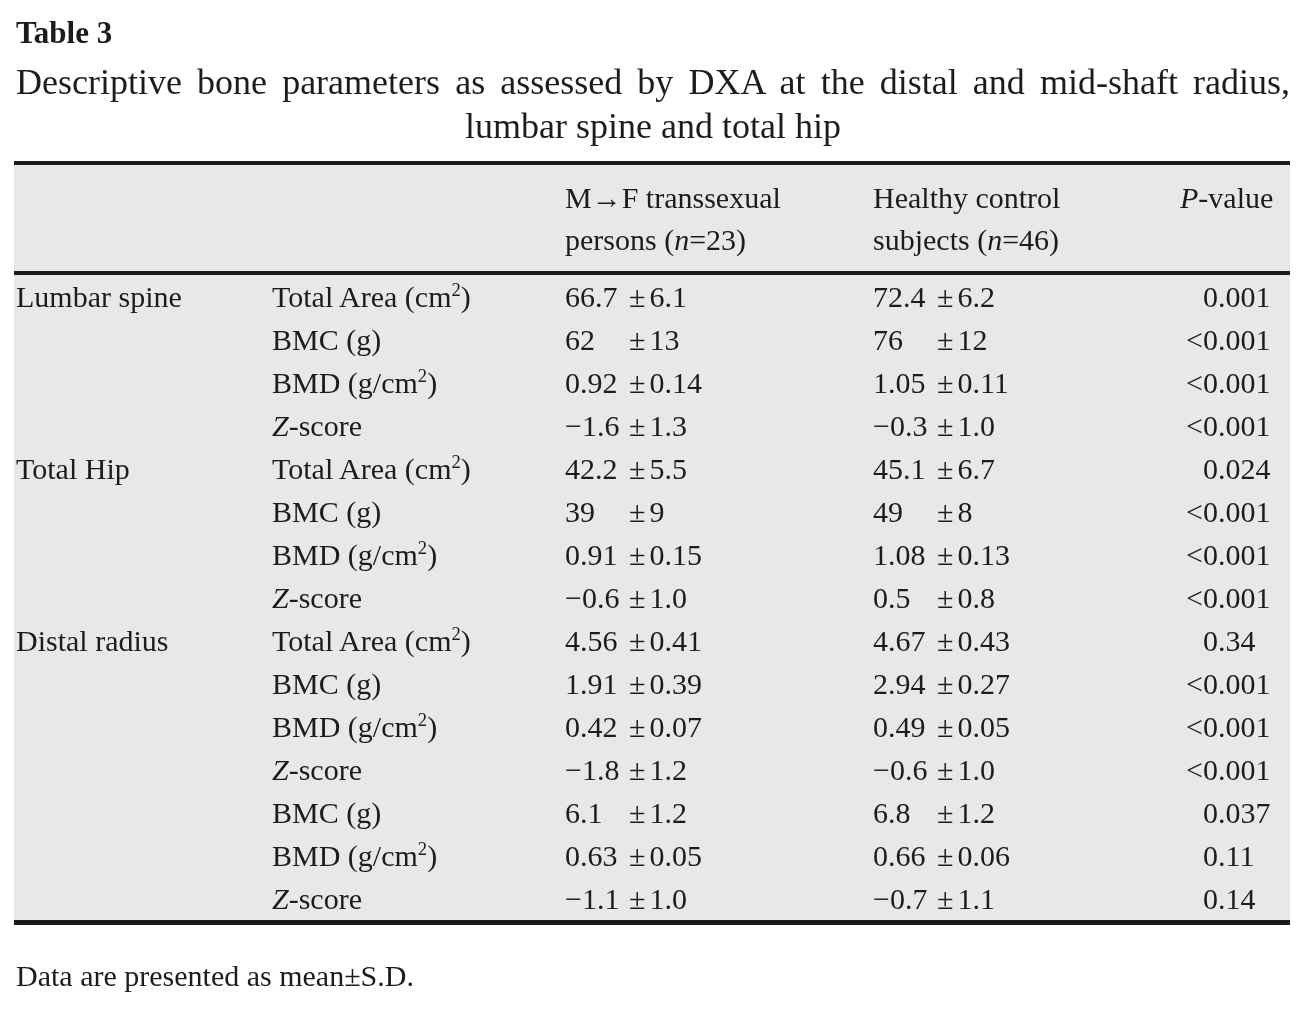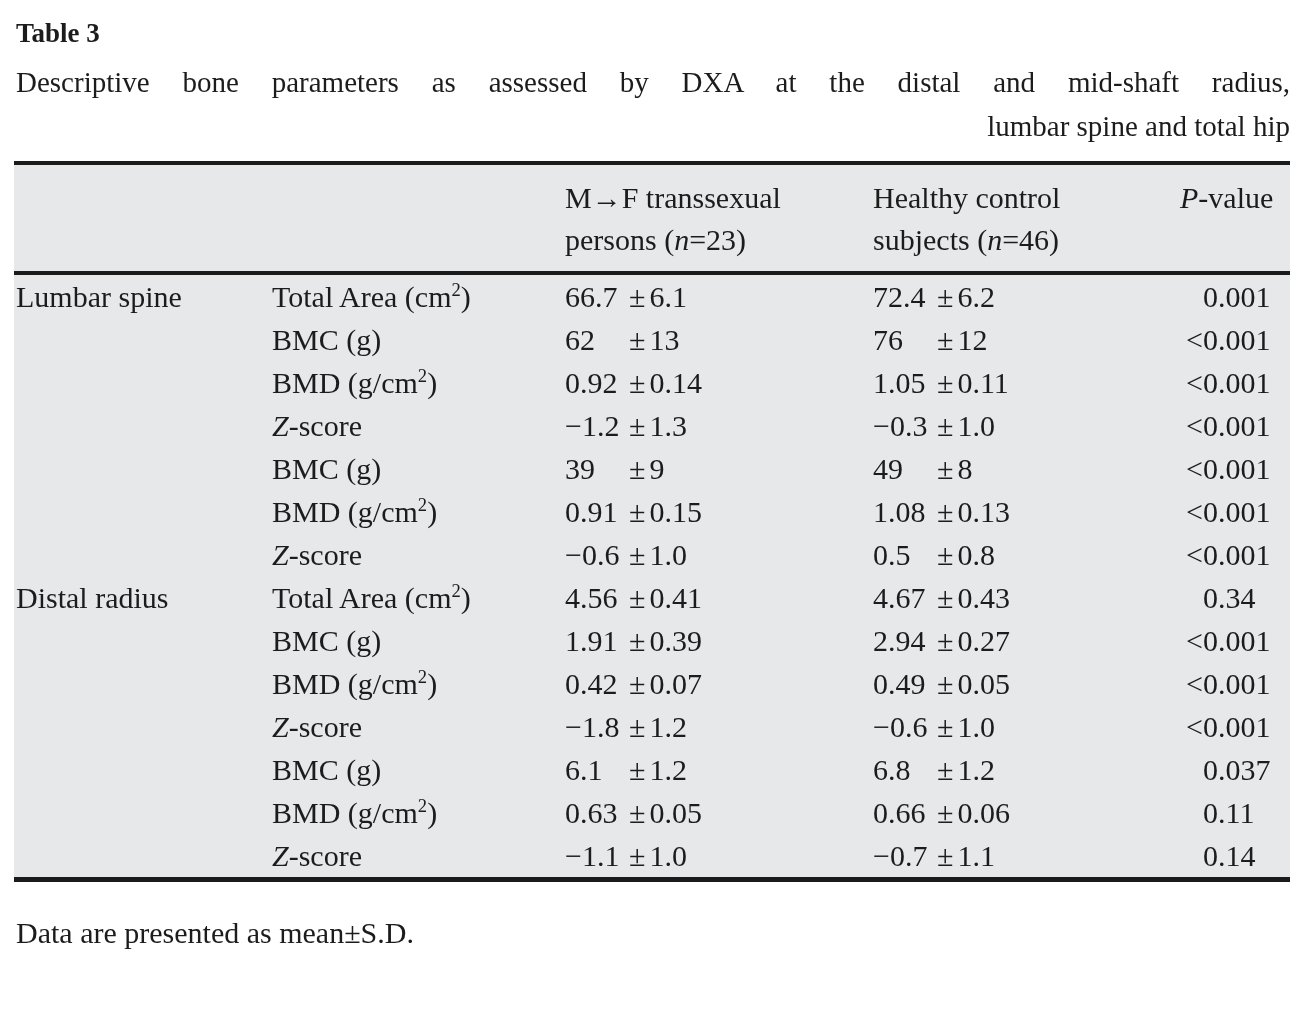--- a/index.html
+++ b/index.html
@@ -3,28 +3,28 @@
 <meta charset="utf-8">
 <style>
   html, body { margin:0; padding:0; background:#ffffff; }
   body {
     width:1304px; height:1034px; overflow:hidden;
     color:#1c1c1c;
     font-family:"Liberation Serif","DejaVu Serif",serif;
   }
   .page { padding:10px 14px 0 14px; }
   .title {
-    font-size:27px; font-weight:bold; line-height:38px;
+    font-size:31px; font-weight:bold; line-height:38px;
     margin:4px 0 8px 2px;
   }
   .caption {
-    font-size:29px; line-height:44px; margin:0 0 13px 2px; width:1274px;
+    font-size:36px; line-height:44px; margin:0 0 13px 2px; width:1274px;
   }
   .cap-l1 { text-align:justify; text-align-last:justify; }
-  .cap-l2 { text-align:right; }
+  .cap-l2 { text-align:center; }
 
   table.dxa {
     border-collapse:collapse; table-layout:fixed; width:1276px;
     background:#e7e8e9;
     border-top:4px solid #1b1b1b;
     border-bottom:5px solid #1b1b1b;
     font-size:30px;
     padding-left:22px;
   }
   thead tr { border-bottom:4px solid #1b1b1b; }
@@ -92,23 +92,30 @@
       <tr>
         <td class="c1"></td>
         <td class="c2"><span class="it"></span><span>BMD (g/cm</span><sup>2</sup><span>)</span></td>
         <td class="c3"><span class="mean">0.92</span><span class="pm">±</span><span class="sd">0.14</span></td>
         <td class="c4"><span class="mean">1.05</span><span class="pm">±</span><span class="sd">0.11</span></td>
         <td class="c5"><span class="ppre">&lt;0</span><span>.001</span></td>
       </tr>
       <tr>
         <td class="c1"></td>
         <td class="c2"><span class="it">Z</span><span>-score</span><sup></sup><span></span></td>
-        <td class="c3"><span class="mean">−1.2</span><span class="pm">±</span><span class="sd">1.3</span></td>
+        <td class="c3"><span class="mean">−1.6</span><span class="pm">±</span><span class="sd">1.3</span></td>
         <td class="c4"><span class="mean">−0.3</span><span class="pm">±</span><span class="sd">1.0</span></td>
         <td class="c5"><span class="ppre">&lt;0</span><span>.001</span></td>
+      </tr>
+      <tr>
+        <td class="c1">Total Hip</td>
+        <td class="c2"><span class="it"></span><span>Total Area (cm</span><sup>2</sup><span>)</span></td>
+        <td class="c3"><span class="mean">42.2</span><span class="pm">±</span><span class="sd">5.5</span></td>
+        <td class="c4"><span class="mean">45.1</span><span class="pm">±</span><span class="sd">6.7</span></td>
+        <td class="c5"><span class="ppre">0</span><span>.024</span></td>
       </tr>
       <tr>
         <td class="c1"></td>
         <td class="c2"><span class="it"></span><span>BMC (g)</span><sup></sup><span></span></td>
         <td class="c3"><span class="mean">39</span><span class="pm">±</span><span class="sd">9</span></td>
         <td class="c4"><span class="mean">49</span><span class="pm">±</span><span class="sd">8</span></td>
         <td class="c5"><span class="ppre">&lt;0</span><span>.001</span></td>
       </tr>
       <tr>
         <td class="c1"></td>

